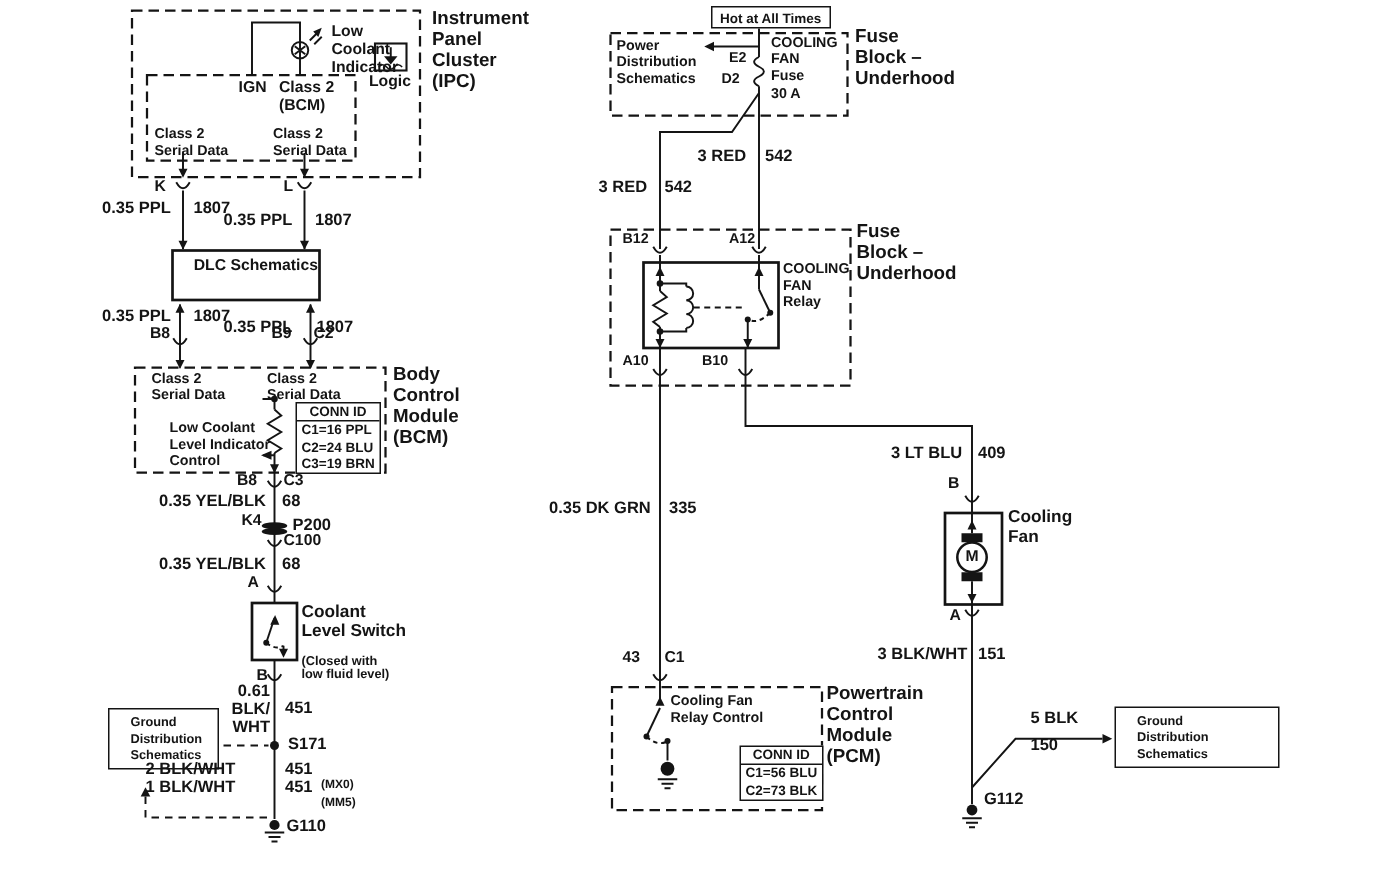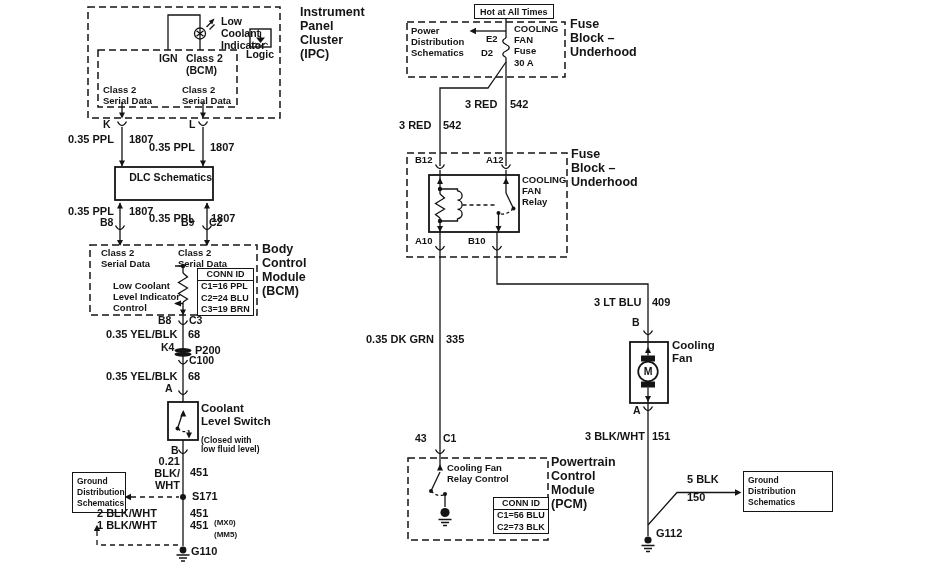--- a/index.html
+++ b/index.html
@@ -9,21 +9,21 @@
   .lbl,.pin,.title,.sm2,.tiny,.med,.med2{position:absolute;white-space:pre-line;color:#141414;}
   .lbl {font:700 11px "Liberation Sans",sans-serif;line-height:1.1;}
   .pin {font:700 10.5px "Liberation Sans",sans-serif;line-height:1.1;}
   .pin9{position:absolute;font:700 9.5px "Liberation Sans",sans-serif;white-space:pre-line;}
   .title{font:700 12.5px "Liberation Sans",sans-serif;line-height:1.13;}
   .med {font:700 10.5px "Liberation Sans",sans-serif;line-height:1.12;}
   .med2{font:700 11.5px "Liberation Sans",sans-serif;line-height:1.12;}
   .sm2 {font:700 9.5px "Liberation Sans",sans-serif;line-height:1.18;}
   .tiny{font:700 8px "Liberation Sans",sans-serif;line-height:1.1;margin-top:10px;}
   .refbox{position:absolute;border:1.7px solid #141414;background:#fff;
-          font:700 8.5px "Liberation Sans",sans-serif;line-height:1.3;padding:3px 4px;white-space:pre-line;}
+          font:700 8.5px "Liberation Sans",sans-serif;line-height:1.3;padding:3px 14px;white-space:pre-line;}
   .hotbox{position:absolute;border:1.7px solid #141414;background:#fff;
           font:700 9px "Liberation Sans",sans-serif;padding:1.5px 5px;white-space:nowrap;}
   .conn{position:absolute;border:1.6px solid #141414;background:#fff;
         font:700 9px "Liberation Sans",sans-serif;line-height:1.25;}
   .conn .hdr{border-bottom:1.5px solid #141414;text-align:center;padding:0 4px;}
   .conn .row{padding:0 3px;white-space:nowrap;}
   .motorM{position:absolute;font:700 10.5px "Liberation Sans",sans-serif;width:14px;text-align:center;}
 </style>
 </head>
 <body>
@@ -191,21 +191,21 @@
       <circle cx="431" cy="491" r="2" fill="#141414" stroke="none"></circle>
       <path d="M431,491 Q437.5,497.5 444.5,494.5" stroke-dasharray="3,2.5"></path>
       <circle cx="445" cy="494" r="2" fill="#141414" stroke="none"></circle>
       <path d="M445,494 V507"></path>
       <circle cx="445" cy="512.5" r="4.6" fill="#141414" stroke="none"></circle>
       <path d="M438.5,519.5 H451.5 M441,522.5 H449 M443,525.5 H447"></path>
     </g>
   </svg>
 
   <div>
-    <div class="title" style="left:300px;top:5px">Instrument
+    <div class="title" style="left:288px;top:5px">Instrument
 Panel
 Cluster
 (IPC)</div>
     <div class="med" style="left:221px;top:16px">Low
 Coolant
 Indicator</div>
     <div class="med" style="left:246px;top:49px">Logic</div>
     <div class="med" style="left:159px;top:53px">IGN</div>
     <div class="med" style="left:186px;top:53px">Class 2
 (BCM)</div>
@@ -267,21 +267,21 @@
 
   <div>
     <div class="med2" style="left:201px;top:402px">Coolant
 Level Switch</div>
     <div class="tiny" style="left:201px;top:426px;font-size:8.5px">(Closed with
 low fluid level)</div>
     <div class="pin" style="left:171px;top:445px">B</div>
   </div>
 
   <div>
-    <div class="lbl" style="left:150px;top:455px;width:30px;text-align:right">0.21
+    <div class="lbl" style="left:150px;top:455px;width:30px;text-align:right">0.61
 BLK/
 WHT</div>
     <div class="lbl" style="left:190px;top:466px">451</div>
     <div class="lbl" style="left:192px;top:490px">S171</div>
     <div class="refbox" style="left:72px;top:472px;width:44px">Ground
 Distribution
 Schematics</div>
     <div class="lbl" style="left:97px;top:507px">2 BLK/WHT</div>
     <div class="lbl" style="left:190px;top:507px">451</div>
     <div class="tiny" style="left:214px;top:509px">(MX0)</div>

